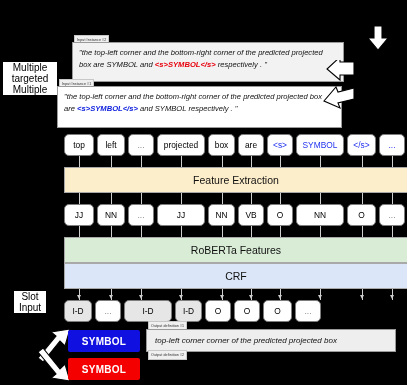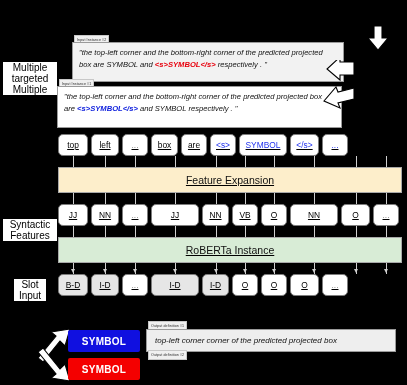--- a/index.html
+++ b/index.html
@@ -20,21 +20,21 @@
     color:#000000;
     font-size:10px;
     line-height:11px;
     text-align:center;
     white-space:nowrap;
   }
 
   
   #lbl-instances { left:3px;  top:62px;  width:54px; }
   #lbl-syntactic { left:3px;  top:219px; width:54px; }
-  #lbl-slot      { left:14px; top:279px; width:32px; }
+  #lbl-slot      { left:14px; top:291px; width:32px; }
   .wlabel div { display:block; }
 
   
   .tinycap {
     position:absolute;
     background:#f0f0f0;
     color:#2a2a2a;
     font-size:3.6px;
     line-height:6px;
     padding:1px 2px;
@@ -65,21 +65,21 @@
     position:absolute; left:352px; top:50px; width:52px; height:78px;
     background:#ffffff; border:1px solid #1a1a1a;
     display:flex; align-items:center; justify-content:center;
     font-size:10px; line-height:12px; text-align:center; color:#000;
   }
 
   
   .arrow { position:absolute; }
 
   
-  #pipeline { position:absolute; left:58px; top:134px; width:344px;text-decoration:underline; }
+  #pipeline { position:absolute; left:64px; top:134px; width:344px; }
 
   .row-tokens, .row-pos, .row-tags {
     position:relative; display:flex; gap:3px; height:22px;
   }
   .cell {
     background:#ffffff;
     border:1px solid #7d7d7d;
     border-radius:5px;
     display:flex; align-items:center; justify-content:center;
     font-size:8.4px; color:#000;
@@ -145,24 +145,20 @@
 <body>
 
 <div class="stage">
 
   <div class="wlabel" id="lbl-instances">
     <div>Multiple</div>
     <div>targeted</div>
     <div>Multiple</div>
   </div>
 
-  <div class="wlabel" id="lbl-syntactic">
-    <div>Syntactic</div>
-    <div>Features</div>
-  </div>
 
   <div class="wlabel" id="lbl-slot">
     <div>Slot</div>
     <div>Input</div>
   </div>
 
   <div class="tinycap" style="left:74px; top:35px;">Input Instance #2</div>
   <div class="sentbox" id="inst2">
     <span>"the top-left corner and the bottom-right corner of the predicted projected box are SYMBOL and </span><span class="sym-red" style="color: rgb(232, 0, 13);">&lt;s&gt;SYMBOL&lt;/s&gt;</span><span> respectively . "</span>
   </div>
@@ -184,20 +180,21 @@
   <svg class="arrow" style="left:322px; top:86px;" width="34" height="26">
     <polygon points="32,2 16,6 14,1 2,15 18,22 16,17 32,13" fill="#ffffff" stroke="#000000" stroke-width="1.1"></polygon>
   </svg>
 
   <div id="pipeline">
 
     <div class="row-tokens" id="row-tokens">
         <div class="cell" style="width: 30px; flex: 0 0 30px;">top</div>
         <div class="cell" style="width: 28px; flex: 0 0 28px;">left</div>
         <div class="cell dim" style="width: 26px; flex: 0 0 26px;">...</div>
+        <div class="cell" style="width: 48px; flex: 0 0 48px;">projected</div>
         <div class="cell" style="width: 27px; flex: 0 0 27px;">box</div>
         <div class="cell" style="width: 26px; flex: 0 0 26px;">are</div>
         <div class="cell blue-text" style="width: 26px; flex: 0 0 26px;">&lt;s&gt;</div>
         <div class="cell blue-text" style="width: 48px; flex: 0 0 48px;">SYMBOL</div>
         <div class="cell blue-text" style="width: 29px; flex: 0 0 29px;">&lt;/s&gt;</div>
         <div class="cell blue-text" style="width: 26px; flex: 0 0 26px;">...</div>
       </div>
 
     <div class="connspace" id="conn1">
         <div class="tick" style="left: 15px;"></div>
@@ -206,21 +203,21 @@
         <div class="tick" style="left: 117px;"></div>
         <div class="tick" style="left: 157.5px;"></div>
         <div class="tick" style="left: 187px;"></div>
         <div class="tick" style="left: 216px;"></div>
         <div class="tick" style="left: 256px;"></div>
         <div class="tick" style="left: 297.5px;"></div>
         <div class="tick" style="left: 328px;"></div>
       </div>
 
     <div class="band" id="band-feature">
-      <span>Feature Expansion</span>
+      <span>Feature Extraction</span>
     </div>
 
     <div class="connspace" id="conn2">
         <div class="tick" style="left: 15px;"></div>
         <div class="tick" style="left: 47px;"></div>
         <div class="tick" style="left: 77px;"></div>
         <div class="tick" style="left: 117px;"></div>
         <div class="tick" style="left: 157.5px;"></div>
         <div class="tick" style="left: 187px;"></div>
         <div class="tick" style="left: 216px;"></div>
@@ -249,23 +246,26 @@
         <div class="tick" style="left: 117px;"></div>
         <div class="tick" style="left: 157.5px;"></div>
         <div class="tick" style="left: 187px;"></div>
         <div class="tick" style="left: 216px;"></div>
         <div class="tick" style="left: 256px;"></div>
         <div class="tick" style="left: 297.5px;"></div>
         <div class="tick" style="left: 328px;"></div>
       </div>
 
     <div class="band" id="band-roberta">
-      <span>RoBERTa Instance</span>
+      <span>RoBERTa Features</span>
     </div>
 
+    <div class="band" id="band-crf">
+      <span>CRF</span>
+    </div>
 
     <div class="connspace arrows" id="conn4">
         <div class="tick" style="left: 15px;"></div>
         <div class="head" style="left: 15px;"></div>
         <div class="tick" style="left: 47px;"></div>
         <div class="head" style="left: 47px;"></div>
         <div class="tick" style="left: 77px;"></div>
         <div class="head" style="left: 77px;"></div>
         <div class="tick" style="left: 117px;"></div>
         <div class="head" style="left: 117px;"></div>
@@ -277,21 +277,20 @@
         <div class="head" style="left: 216px;"></div>
         <div class="tick" style="left: 256px;"></div>
         <div class="head" style="left: 256px;"></div>
         <div class="tick" style="left: 297.5px;"></div>
         <div class="head" style="left: 297.5px;"></div>
         <div class="tick" style="left: 328px;"></div>
         <div class="head" style="left: 328px;"></div>
       </div>
 
     <div class="row-tags" id="row-tags">
-        <div class="cell shaded" style="width: 30px; flex: 0 0 30px;">B-D</div>
         <div class="cell shaded" style="width: 28px; flex: 0 0 28px;">I-D</div>
         <div class="cell dim" style="width: 26px; flex: 0 0 26px;">...</div>
         <div class="cell shaded" style="width: 48px; flex: 0 0 48px;">I-D</div>
         <div class="cell shaded" style="width: 27px; flex: 0 0 27px;">I-D</div>
         <div class="cell" style="width: 26px; flex: 0 0 26px;">O</div>
         <div class="cell" style="width: 26px; flex: 0 0 26px;">O</div>
         <div class="cell" style="width: 29px; flex: 0 0 29px;">O</div>
         <div class="cell dim" style="width: 26px; flex: 0 0 26px;">...</div>
       </div>
   </div>

